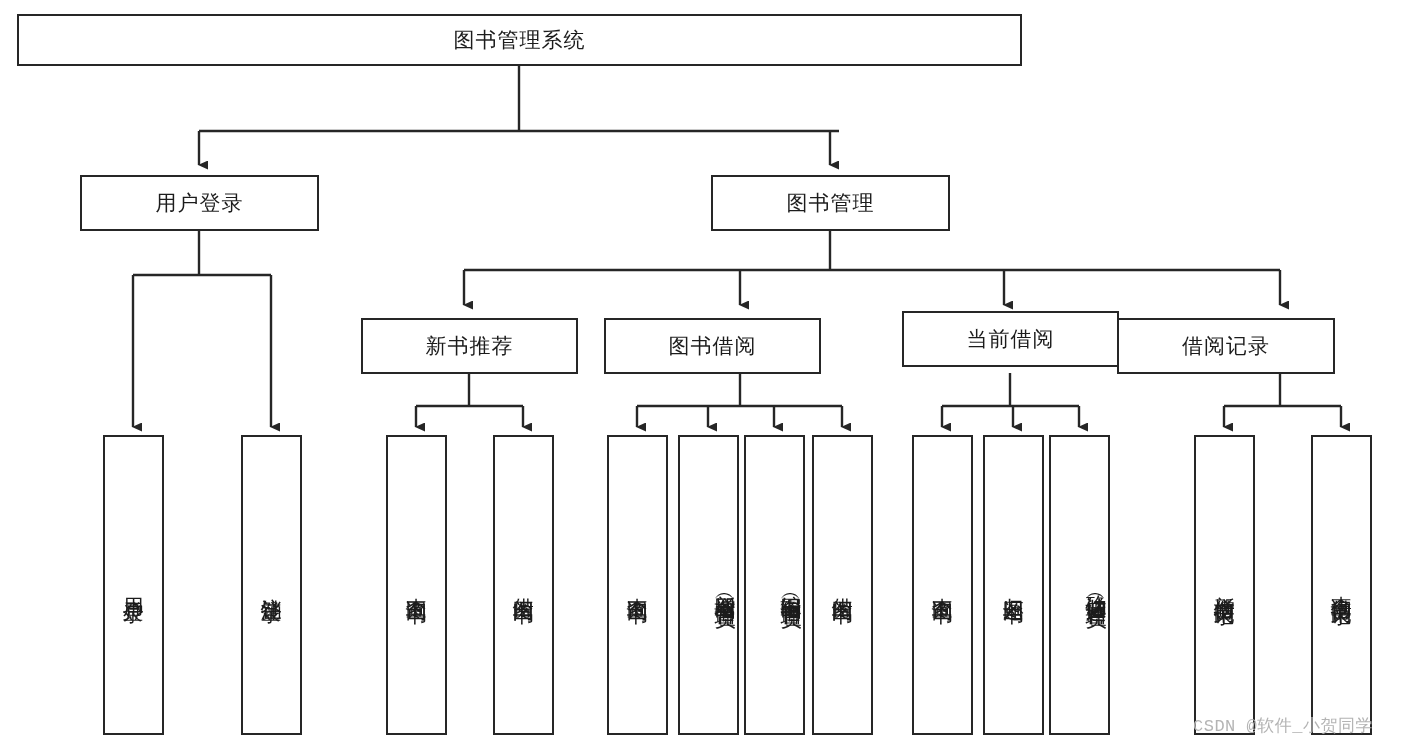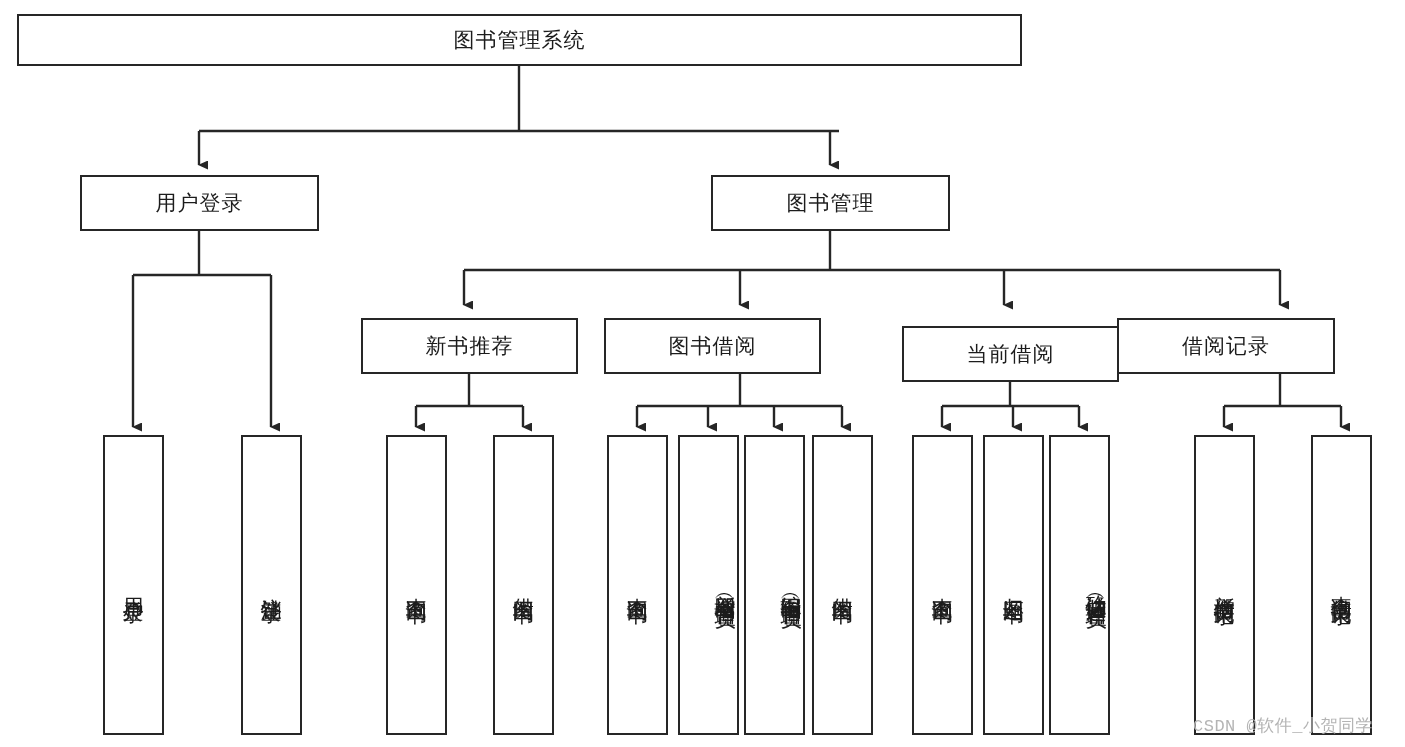--- a/index.html
+++ b/index.html
@@ -137,21 +137,21 @@
   <div class="node horiz" style="left:711px; top:175px; width:239px; height:56px;">
     <span class="node-label">图书管理</span>
   </div>
 
   <div class="node horiz" style="left:361px; top:318px; width:217px; height:56px;">
     <span class="node-label">新书推荐</span>
   </div>
   <div class="node horiz" style="left:604px; top:318px; width:217px; height:56px;">
     <span class="node-label">图书借阅</span>
   </div>
-  <div class="node horiz" style="left:902px; top:326px; width:217px; height:56px;">
+  <div class="node horiz" style="left:902px; top:311px; width:217px; height:56px;">
     <span class="node-label">当前借阅</span>
   </div>
   <div class="node horiz" style="left:1117px; top:318px; width:218px; height:56px;">
     <span class="node-label">借阅记录</span>
   </div>
 
   <div class="node vert centered" style="left:103px; top:435px; width:61px; height:300px;">
     <span class="node-label">用户登录</span>
   </div>
   <div class="node vert centered" style="left:241px; top:435px; width:61px; height:300px;">

